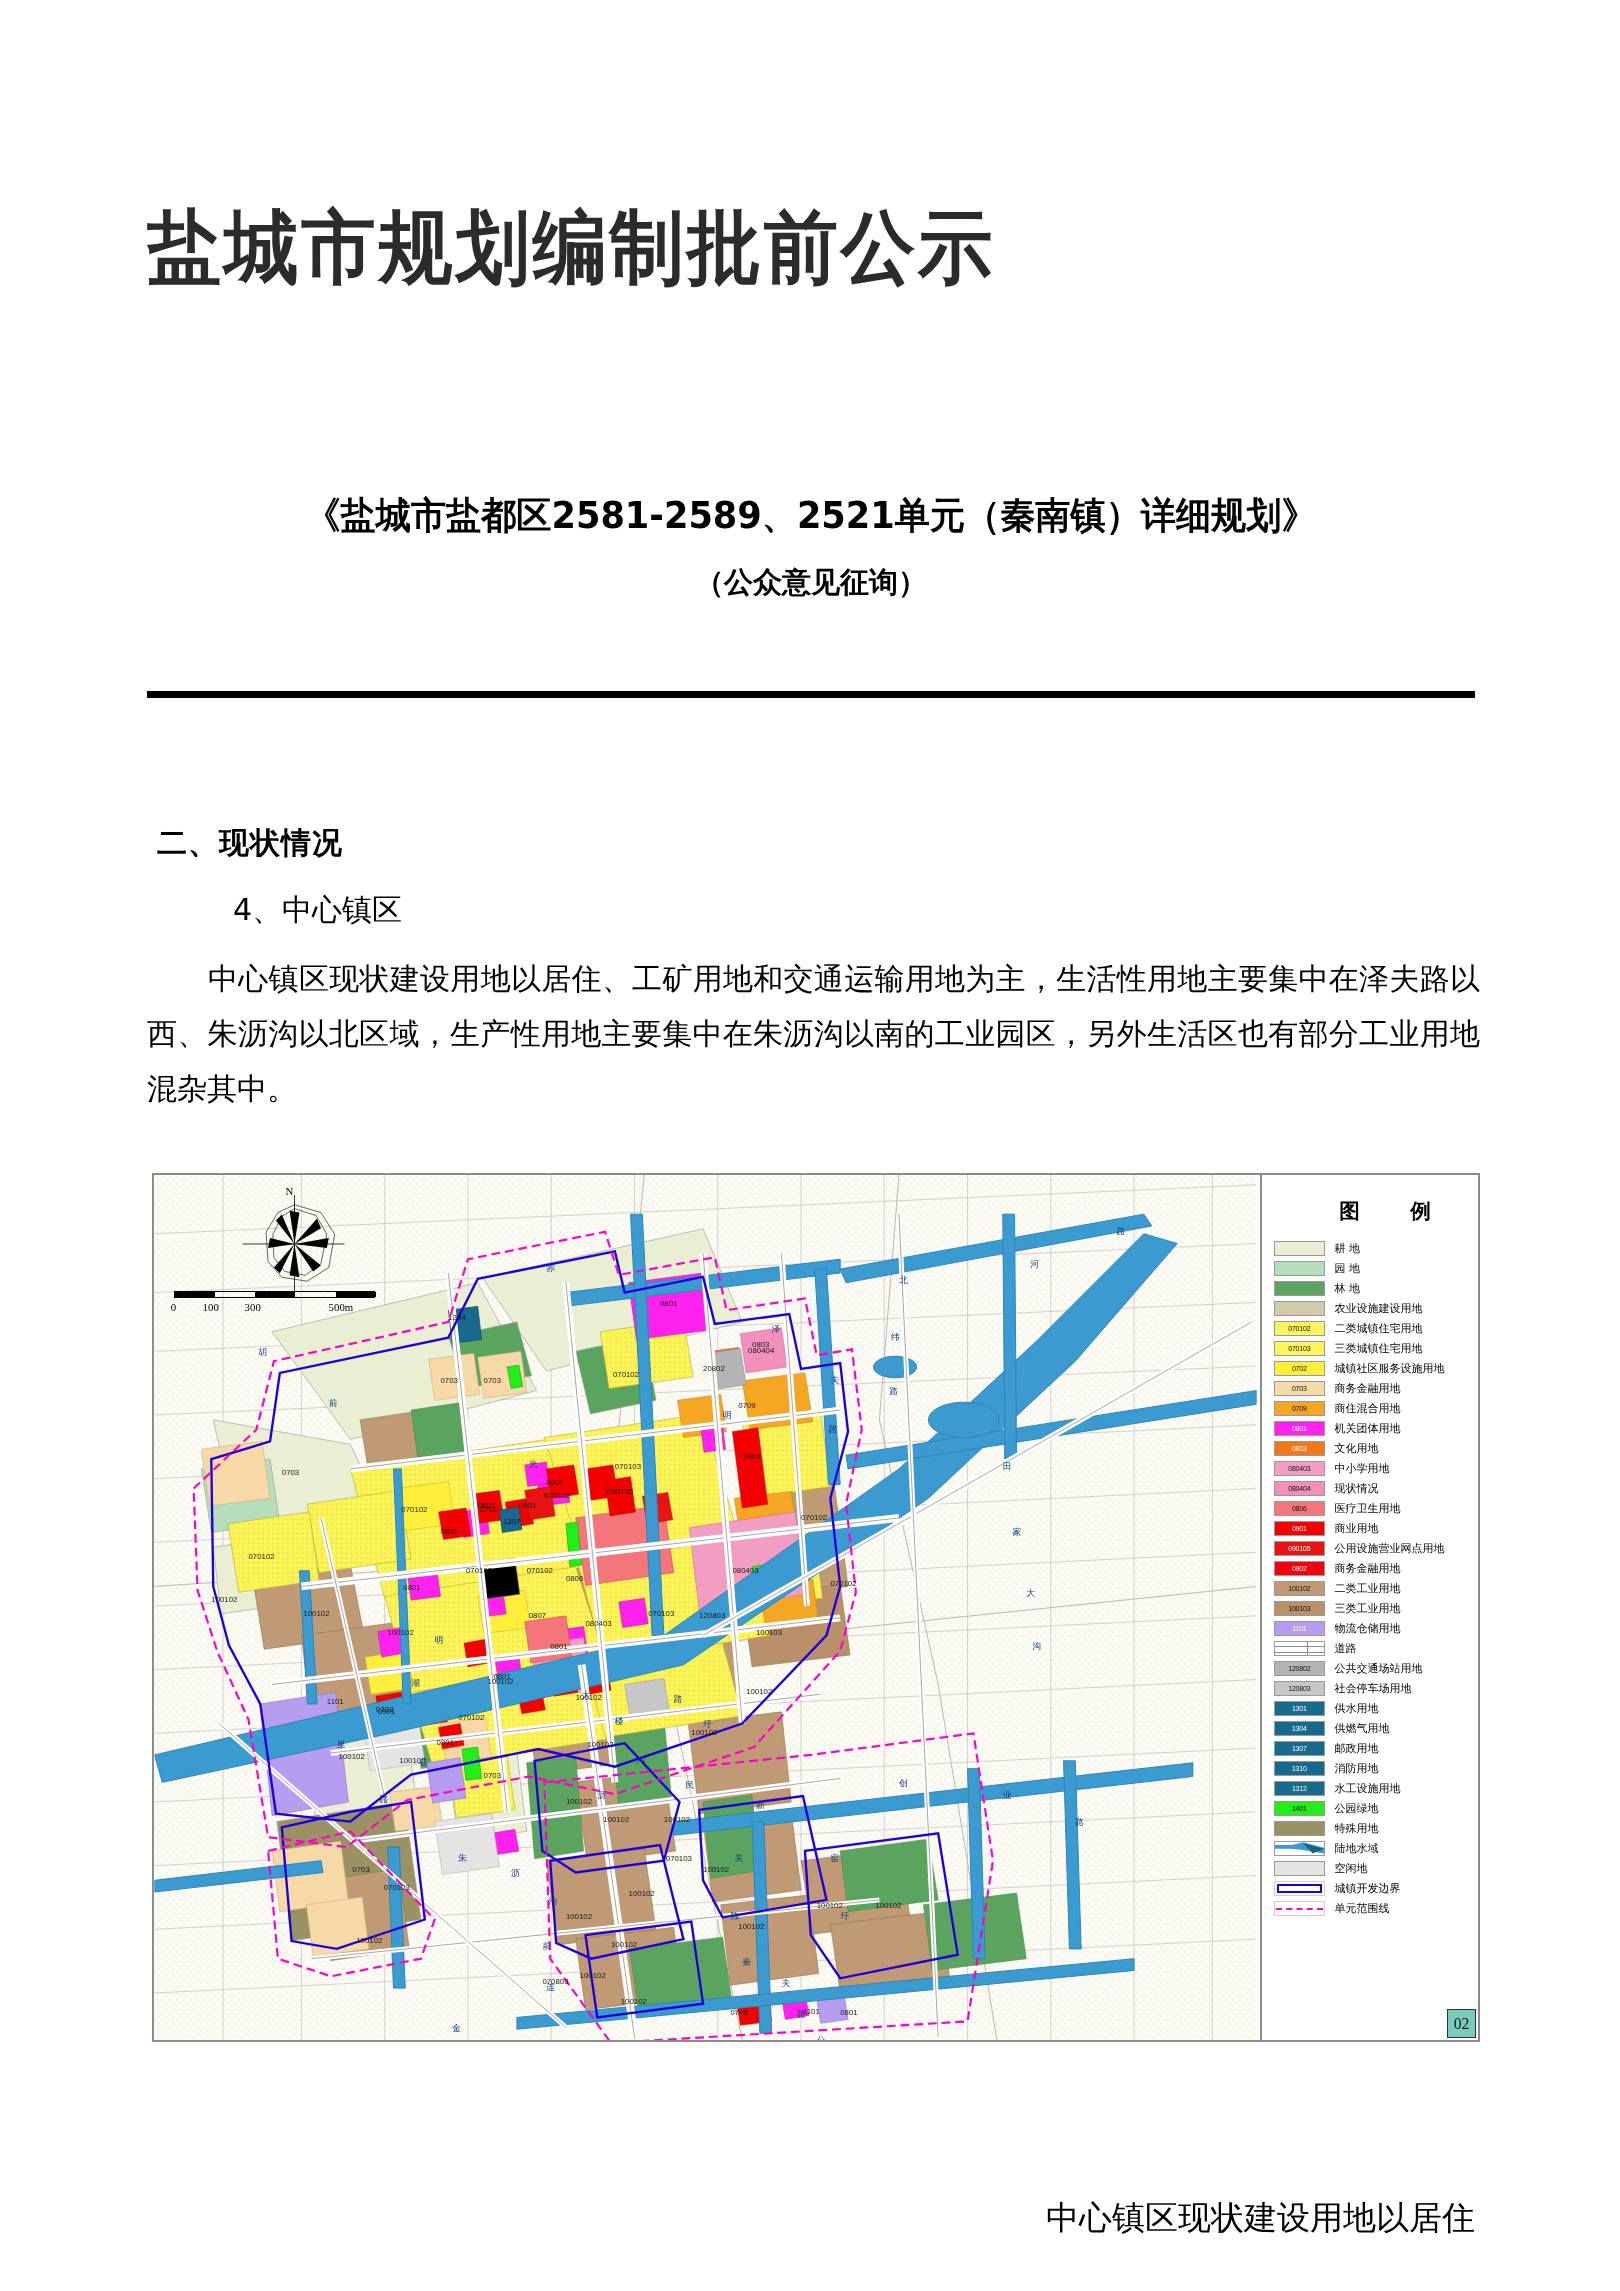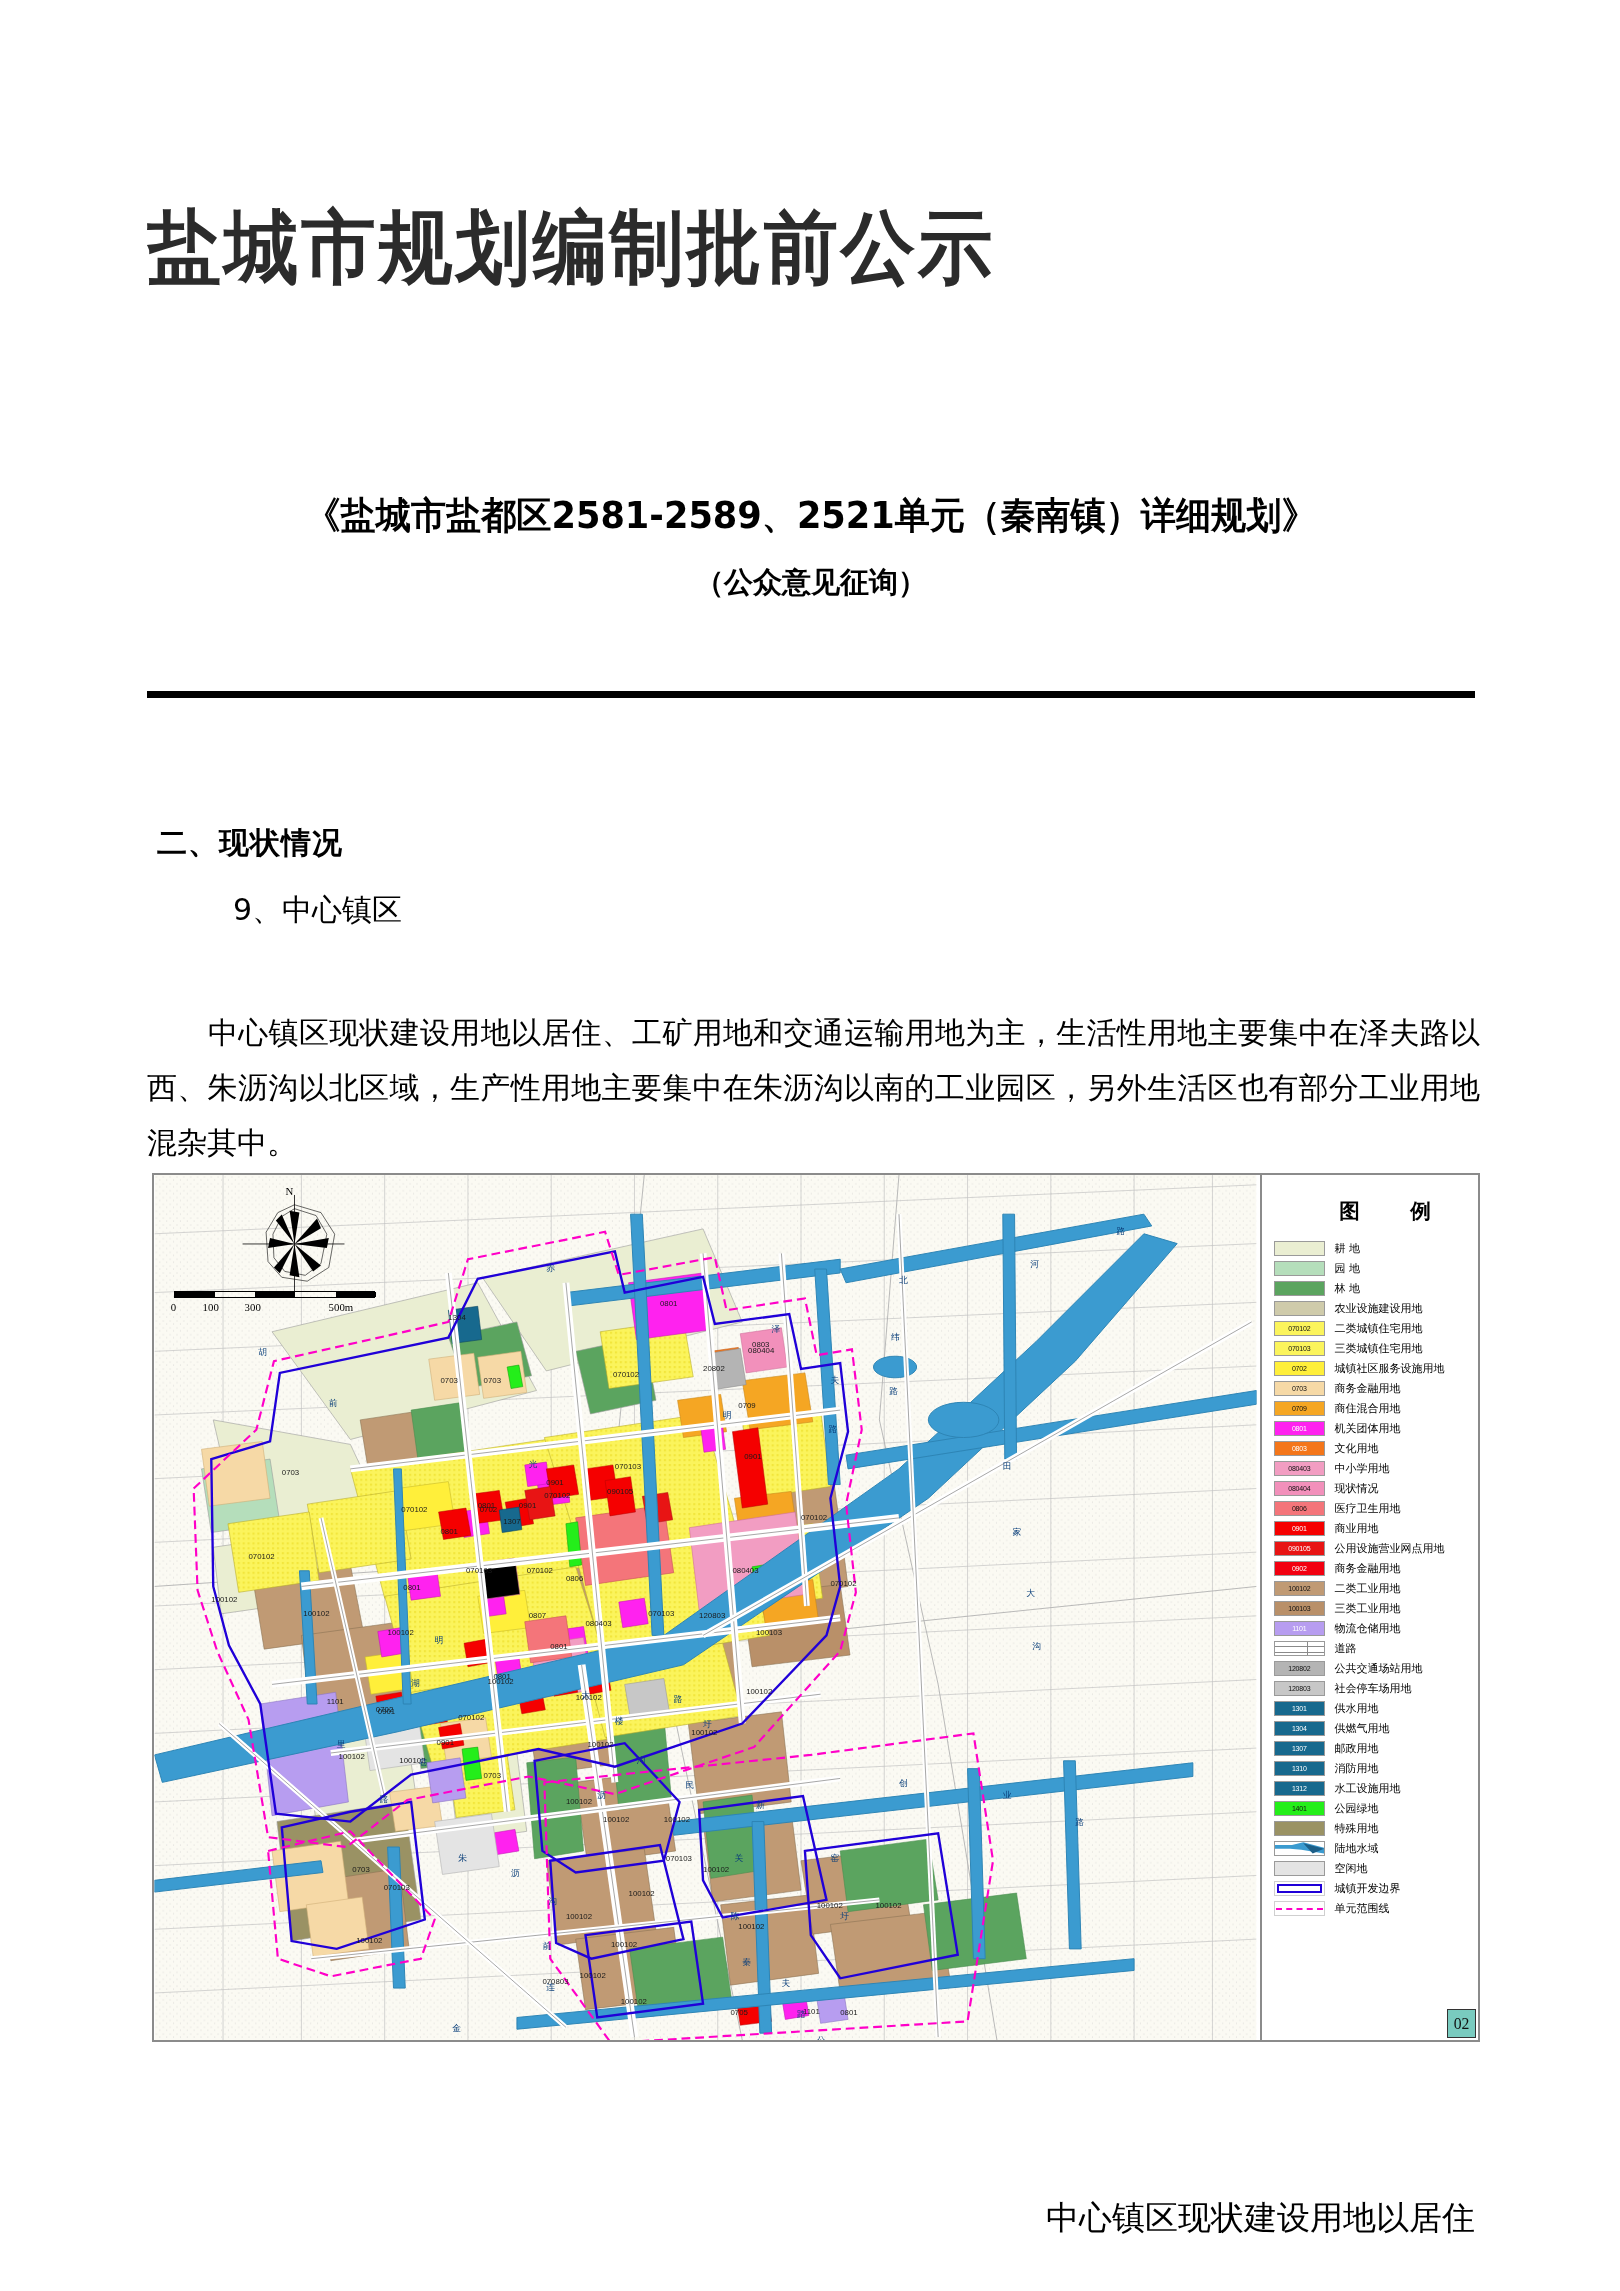--- a/index.html
+++ b/index.html
@@ -21,21 +21,21 @@
       font-family:"DejaVu Sans","Liberation Sans",sans-serif;}
   .hr-main{position:absolute;left:147px;top:691px;width:1328px;height:6.9px;
       background:#000;}
 
   
   .sec-head{position:absolute;left:157px;top:823px;font-size:30px;
       font-weight:bold;letter-spacing:1px;
       font-family:"DejaVu Sans","Liberation Sans",sans-serif;}
   .sub-head{position:absolute;left:233px;top:890px;font-size:30px;
       font-family:"DejaVu Sans","Liberation Sans",sans-serif;}
-  .para{position:absolute;left:147px;top:1005px;width:1333px;font-size:30px;
+  .para{position:absolute;left:147px;top:951px;width:1333px;font-size:30px;
       line-height:55px;text-align:justify;text-indent:61px;
       font-family:"DejaVu Sans","Liberation Sans",sans-serif;}
 
   
   .map-frame{position:absolute;left:152px;top:1173px;width:1328px;height:869px;
       border:2px solid #8b8b8b;background:#fff;box-sizing:border-box;overflow:hidden;}
   .map-canvas{position:absolute;left:0;top:0;width:1103px;height:865px;overflow:hidden;background:#fff;}
   .map-svg{position:absolute;left:0;top:0;}
 
   
@@ -93,21 +93,21 @@
 </style>
 </head>
 <body>
 
 <div class="page-title">盐城市规划编制批前公示</div>
 <div class="subtitle-1">《盐城市盐都区2581-2589、2521单元（秦南镇）详细规划》</div>
 <div class="subtitle-2">（公众意见征询）</div>
 <div class="hr-main"></div>
 
 <div class="sec-head">二、现状情况</div>
-<div class="sub-head">9、中心镇区</div>
+<div class="sub-head">4、中心镇区</div>
 <div class="para">中心镇区现状建设用地以居住、工矿用地和交通运输用地为主，生活性用地主要集中在泽夫路以西、朱沥沟以北区域，生产性用地主要集中在朱沥沟以南的工业园区，另外生活区也有部分工业用地混杂其中。</div>
 
 <div class="map-frame">
 
   <div class="map-canvas">
     <svg class="map-svg" width="1103" height="865" viewBox="0 0 1125 883">
       <defs>
         <pattern id="pFarm" width="7" height="7" patternUnits="userSpaceOnUse">
           <rect width="7" height="7" fill="#fbfaf3"></rect>
           <circle cx="2" cy="2" r="0.45" fill="#b9b9b9"></circle>

